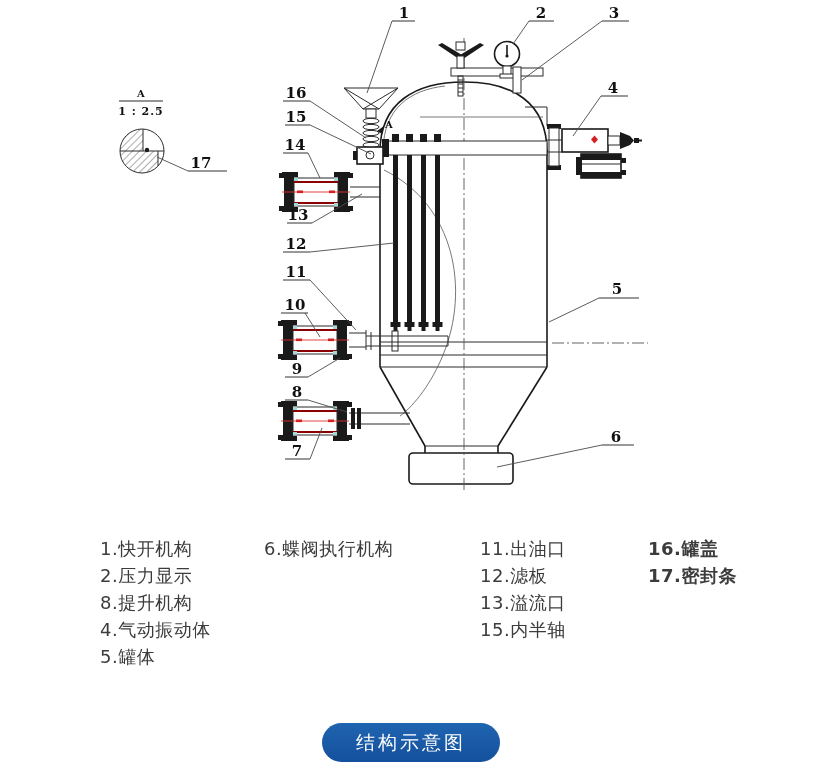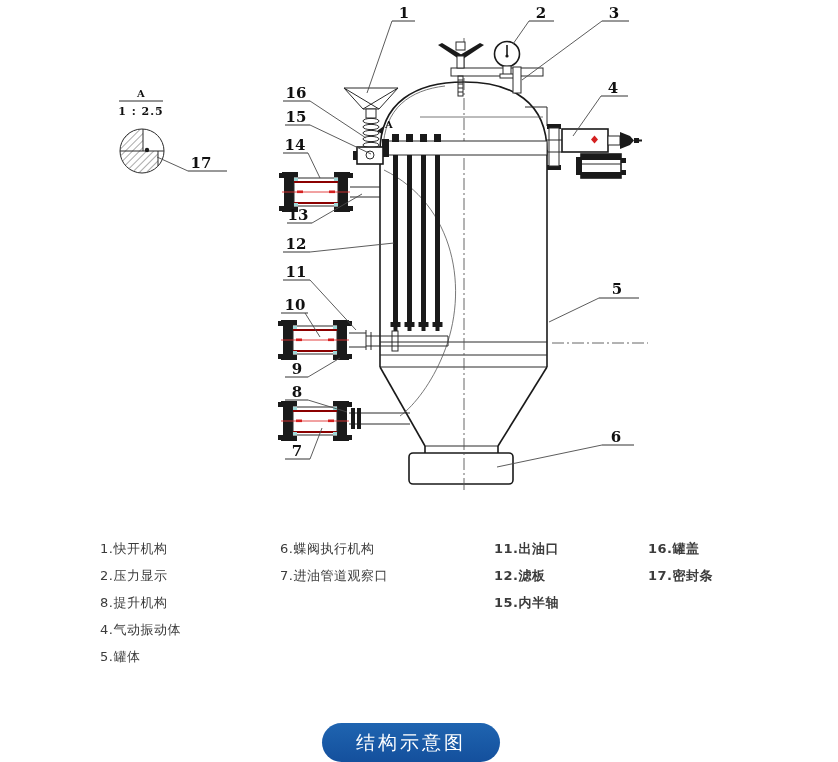--- a/index.html
+++ b/index.html
@@ -22,23 +22,23 @@
        fill:#111;text-anchor:middle;letter-spacing:1px;}
   .detA{font-family:"DejaVu Serif","Liberation Serif",serif;font-size:10px;font-weight:700;
         fill:#111;text-anchor:middle;}
   .redline{stroke:#8b0000;stroke-width:2;}
   .redthin{stroke:#e03030;stroke-width:0.9;}
   .redmark{fill:#d42020;}
   .cyan{fill:#9fd8d8;}
   
   .legend{position:absolute;top:540px;left:0;width:838px;height:135px;}
   .legend .col{position:absolute;top:0;}
-  .legend .li{font-size:13px;color:#3c3c3c;line-height:18px;height:18px;margin-bottom:9px;
+  .legend .li{font-size:18px;color:#3c3c3c;line-height:18px;height:18px;margin-bottom:9px;
               white-space:nowrap;letter-spacing:0.5px;}
-  .col1{left:100px;} .col2{left:280px;} .col3{left:494px;font-weight:bold;} .col4{left:648px;font-weight:bold;}
+  .col1{left:100px;} .col2{left:264px;} .col3{left:480px;} .col4{left:648px;font-weight:bold;}
   
   .cta{position:absolute;left:322px;top:723px;width:178px;height:39px;border:none;
        border-radius:20px;background:linear-gradient(#1f64b0,#14509d);
        color:#fff;font-size:19px;letter-spacing:3px;cursor:pointer;
        font-family:"DejaVu Sans","Liberation Sans",sans-serif;text-align:center;}
 </style>
 </head>
 <body>
 
 <div class="page">
@@ -291,25 +291,25 @@
 <div class="legend">
   <div class="col col1">
     <div class="li">1.快开机构</div>
     <div class="li">2.压力显示</div>
     <div class="li">8.提升机构</div>
     <div class="li">4.气动振动体</div>
     <div class="li">5.罐体</div>
   </div>
   <div class="col col2">
     <div class="li">6.蝶阀执行机构</div>
-    <div class="li">7.进油管道观察口</div>
   </div>
   <div class="col col3">
     <div class="li">11.出油口</div>
     <div class="li">12.滤板</div>
+    <div class="li">13.溢流口</div>
     <div class="li">15.内半轴</div>
   </div>
   <div class="col col4">
     <div class="li">16.罐盖</div>
     <div class="li">17.密封条</div>
   </div>
 </div>
 
 <button class="cta">结构示意图</button>
 

